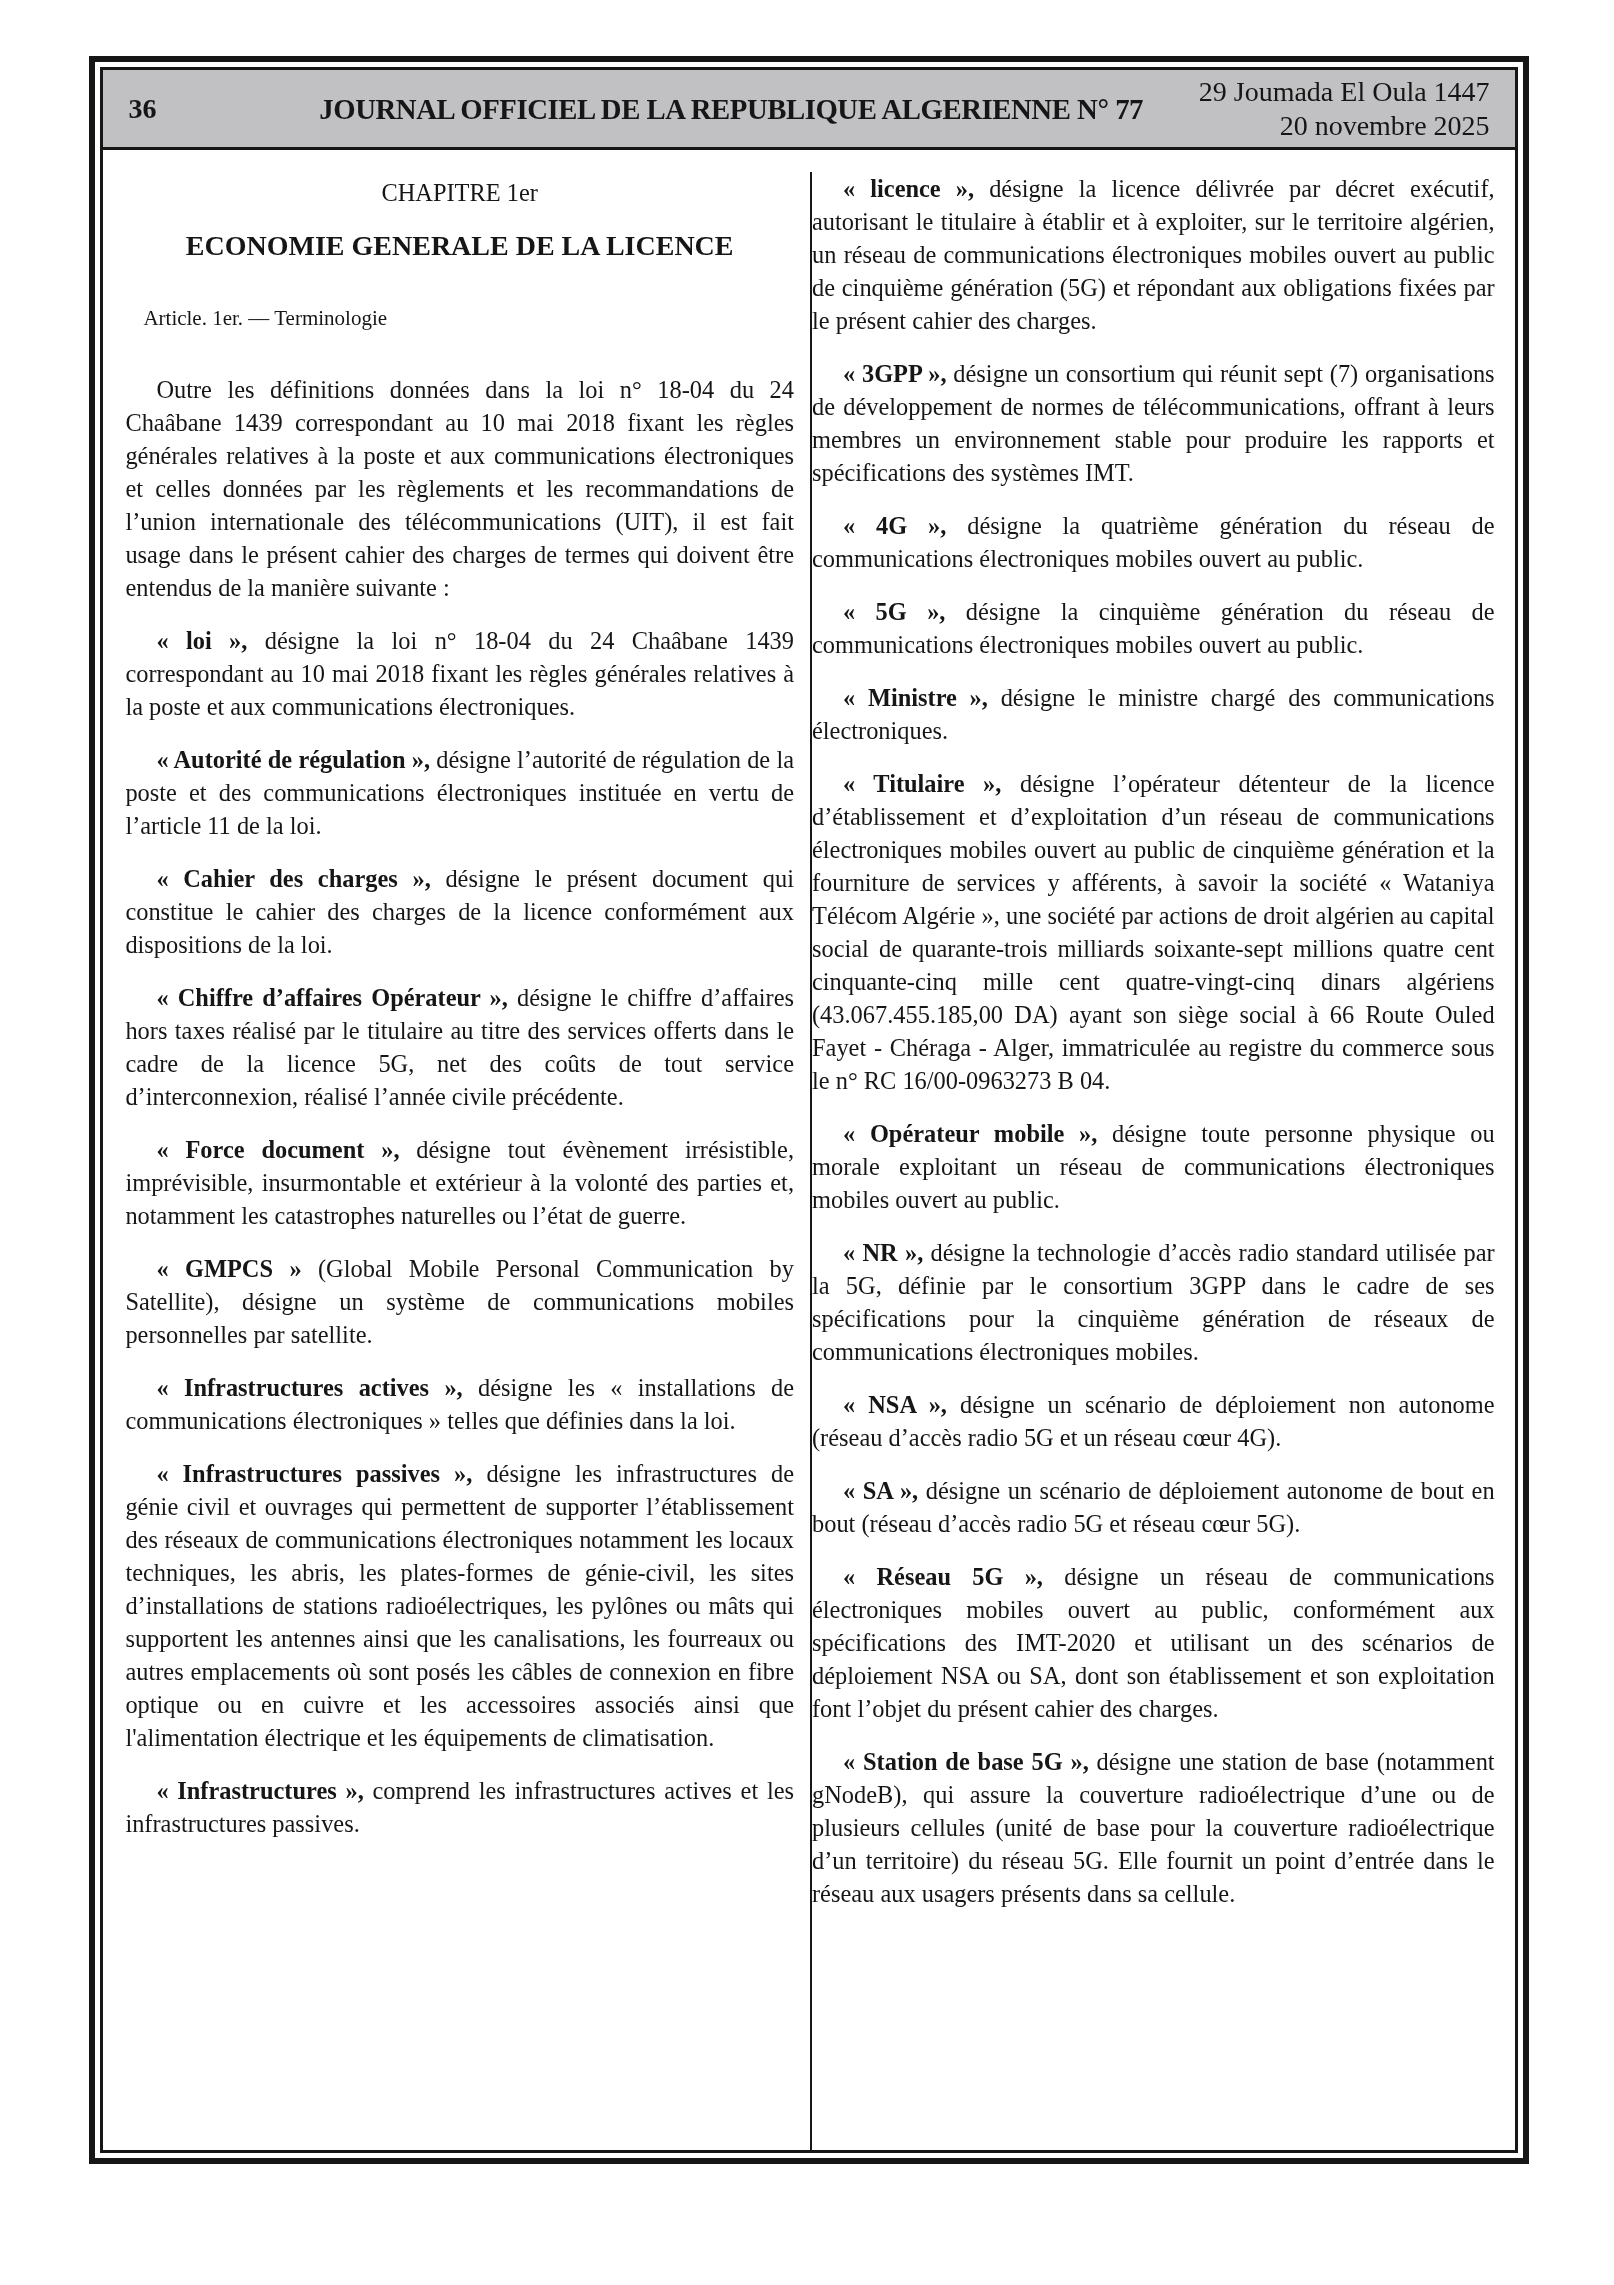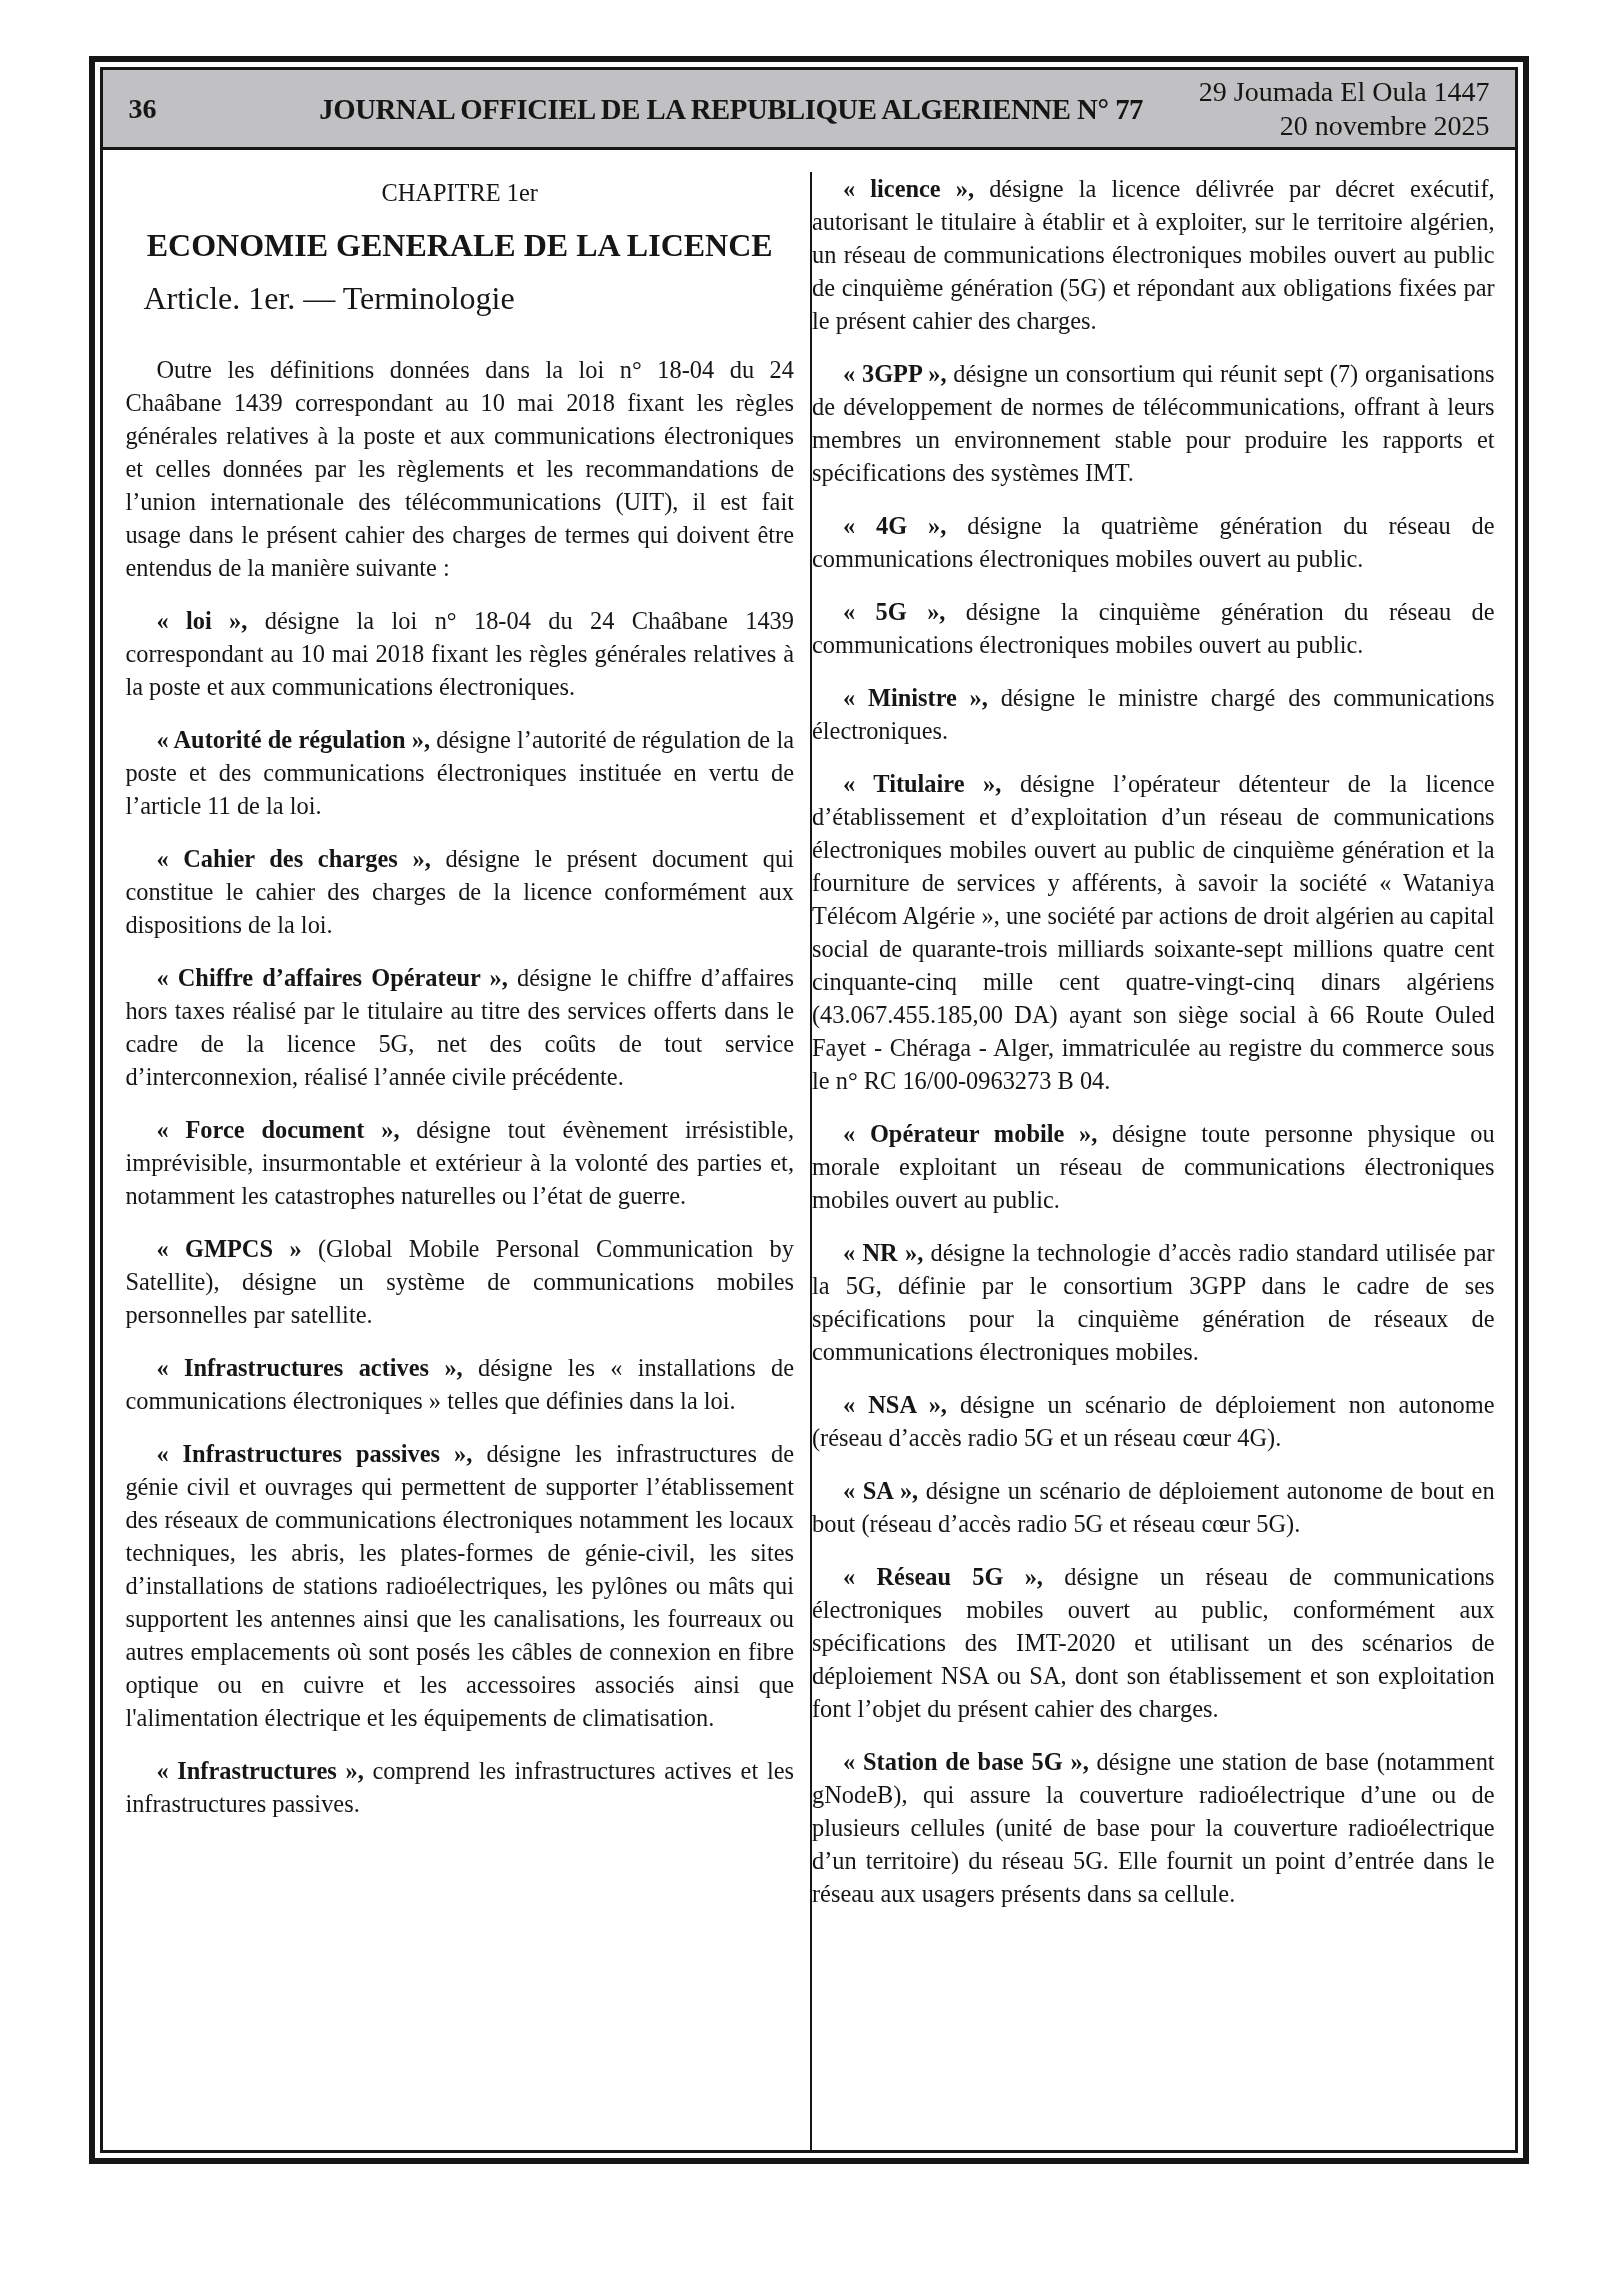--- a/index.html
+++ b/index.html
@@ -75,26 +75,26 @@
   .para{
     margin:0 0 20px 0;
     text-indent:31px;
   }
   .center{
     text-align:center;
     text-indent:0;
     margin:3.6px 0 20px 0;
   }
   .bold{ font-weight:bold; }
-  .chapter-title{ font-size:32px; margin-bottom:20px; }
+  .chapter-title{ font-size:28px; margin-bottom:40px; }
   .article-heading{
     text-indent:18px;
     text-align:left;
     margin:0 0 38px 0;
-    font-size:32px;
+    font-size:21px;
   }
   .para strong{ font-weight:bold; }
 </style>
 </head>
 <body>
 
 <div class="page">
   <div class="frame-outer">
     <div class="frame-inner">
 

